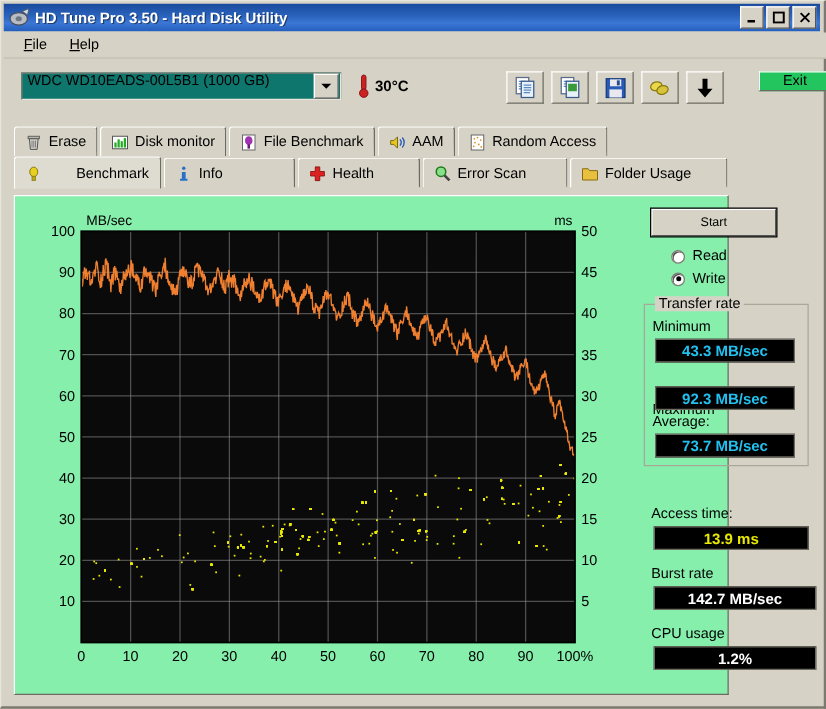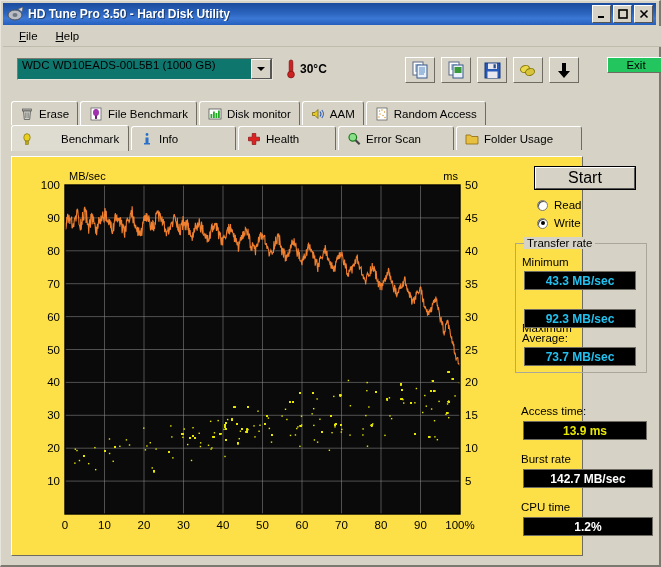--- a/index.html
+++ b/index.html
@@ -91,33 +91,33 @@
     display:flex;align-items:center;gap:5px;
     padding:0 8px;box-sizing:border-box;
     font-size:11.5px;white-space:nowrap;margin-right:2px;
     border-top-left-radius:3px;border-top-right-radius:3px;
   }
   .tab.active{background:#dedbd0;height:26px;margin-top:-1px;}
   .tabicon{width:14px;height:14px;flex:none;display:block;}
   
   .panel{
     position:absolute;left:10px;top:155px;width:572px;height:400px;
-    background:#fde047;
+    background:#86efac;
     border:1px solid;border-color:#fff #6e6c62 #6e6c62 #fff;
     box-sizing:border-box;
   }
   
   .graphwrap{position:absolute;left:20px;top:10px;width:470px;height:375px;}
   svg{display:block;}
   .start-btn{
-    position:absolute;left:28px;top:10px;width:100px;height:22px;
+    position:absolute;left:14px;top:10px;width:100px;height:22px;
     background:#d6d3c6;border:1px solid;
     border-color:#fff #555 #555 #fff;
     display:flex;align-items:center;justify-content:center;
-    font-size:16px;box-sizing:border-box;
+    font-size:10px;box-sizing:border-box;
     outline:1px solid #000;
   }
   .radio-row{position:absolute;left:30px;display:flex;align-items:center;gap:6px;font-size:11.5px;}
   .radio{
     width:11px;height:11px;border-radius:50%;
     background:#fff;border:1px solid #7c7a70;
     box-shadow:inset 1px 1px 0 #555;
     display:flex;align-items:center;justify-content:center;box-sizing:border-box;
   }
   .radio i{width:4px;height:4px;border-radius:50%;background:#000;display:block;}
@@ -244,38 +244,38 @@
             <rect x="2.5" y="2" width="9" height="2" fill="#b8b8b0" stroke="#555" stroke-width=".7"></rect>
             <path d="M3.5 4 L4.3 12.5 H9.7 L10.5 4 Z" fill="#cfcfc6" stroke="#555" stroke-width=".8"></path>
             <path d="M5.6 5.5v5.5M7 5.5v5.5M8.4 5.5v5.5" stroke="#777" stroke-width=".7"></path>
           </svg>
         </span>
         <span>Erase</span>
       </div>
       <div class="tab">
         <span class="tabicon">
           <svg width="14" height="14" viewBox="0 0 14 14">
-            <rect x="2" y="1" width="10" height="12" fill="#fff" stroke="#666" stroke-width=".8"></rect>
-            <ellipse cx="7" cy="5.5" rx="3" ry="3.6" fill="#a032b0"></ellipse>
-            <rect x="6" y="8.5" width="2" height="3.4" fill="#6a1c78"></rect>
-          </svg>
-        </span>
-        <span>File Benchmark</span>
-      </div>
-      <div class="tab">
-        <span class="tabicon">
-          <svg width="14" height="14" viewBox="0 0 14 14">
             <rect x="1" y="2" width="12" height="10" fill="#fff" stroke="#555" stroke-width=".8"></rect>
             <rect x="2.5" y="7" width="1.8" height="4" fill="#22aa22"></rect>
             <rect x="5" y="4.5" width="1.8" height="6.5" fill="#22aa22"></rect>
             <rect x="7.5" y="6" width="1.8" height="5" fill="#22aa22"></rect>
             <rect x="10" y="3.5" width="1.8" height="7.5" fill="#22aa22"></rect>
           </svg>
         </span>
         <span>Disk monitor</span>
+      </div>
+      <div class="tab">
+        <span class="tabicon">
+          <svg width="14" height="14" viewBox="0 0 14 14">
+            <rect x="2" y="1" width="10" height="12" fill="#fff" stroke="#666" stroke-width=".8"></rect>
+            <ellipse cx="7" cy="5.5" rx="3" ry="3.6" fill="#a032b0"></ellipse>
+            <rect x="6" y="8.5" width="2" height="3.4" fill="#6a1c78"></rect>
+          </svg>
+        </span>
+        <span>File Benchmark</span>
       </div>
       <div class="tab">
         <span class="tabicon">
           <svg width="14" height="14" viewBox="0 0 14 14">
             <path d="M1.5 5.5h2.5l3-3v9l-3-3H1.5z" fill="#e8c820" stroke="#7a6a10" stroke-width=".8"></path>
             <path d="M9 4.5a4 4 0 010 5M10.8 3a6 6 0 010 8" stroke="#2a5ab8" stroke-width="1.1" fill="none"></path>
           </svg>
         </span>
         <span>AAM</span>
       </div>
@@ -2002,18 +2002,18 @@
         <span class="lbl" style="top:88px;">Average:</span>
         <span class="lcd cyan" style="left:8px;top:103px;width:112px;">73.7 MB/sec</span>
       </div>
 
       <span class="lbl" style="top:248px;left:14px;">Access time:</span>
       <span class="lcd yellow" style="left:16px;top:264px;width:124px;">13.9 ms</span>
 
       <span class="lbl" style="top:296px;left:14px;">Burst rate</span>
       <span class="lcd white" style="left:16px;top:312px;width:130px;">142.7 MB/sec</span>
 
-      <span class="lbl" style="top:344px;left:14px;">CPU time</span>
+      <span class="lbl" style="top:344px;left:14px;">CPU usage</span>
       <span class="lcd white" style="left:16px;top:360px;width:130px;">1.2%</span>
     </div>
 
   </div>
 </div>
 
 </body></html>

